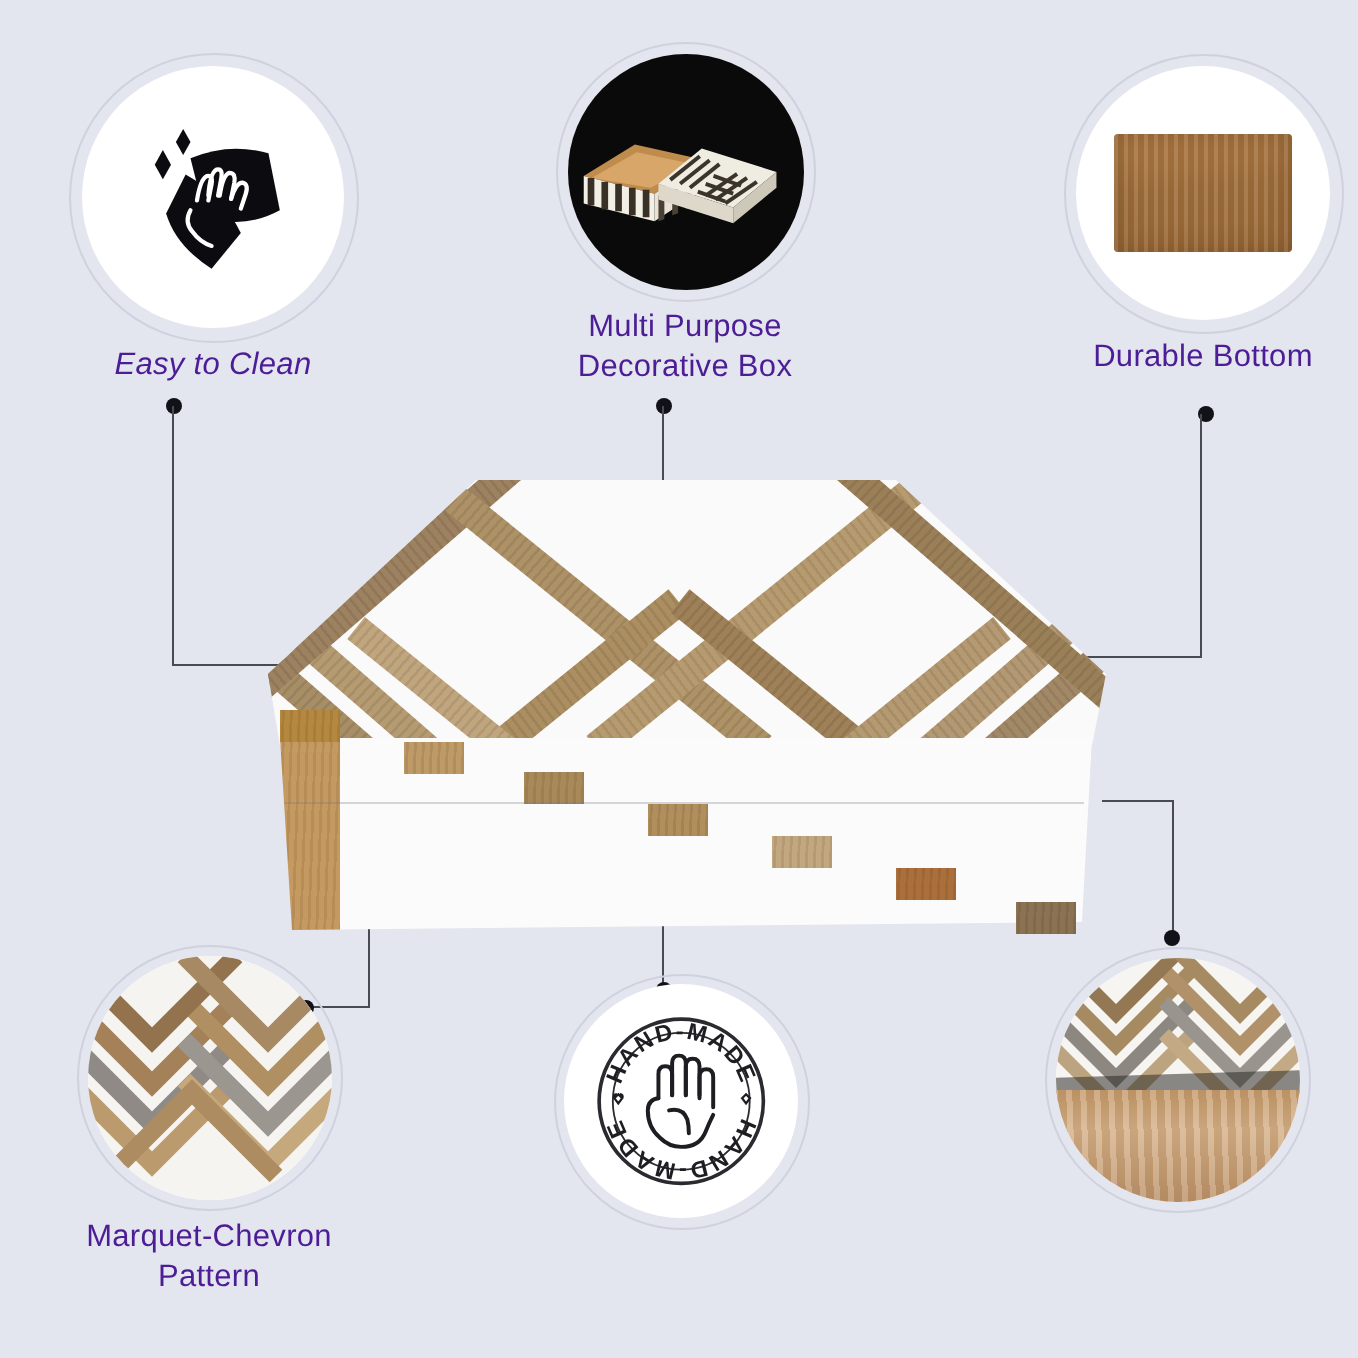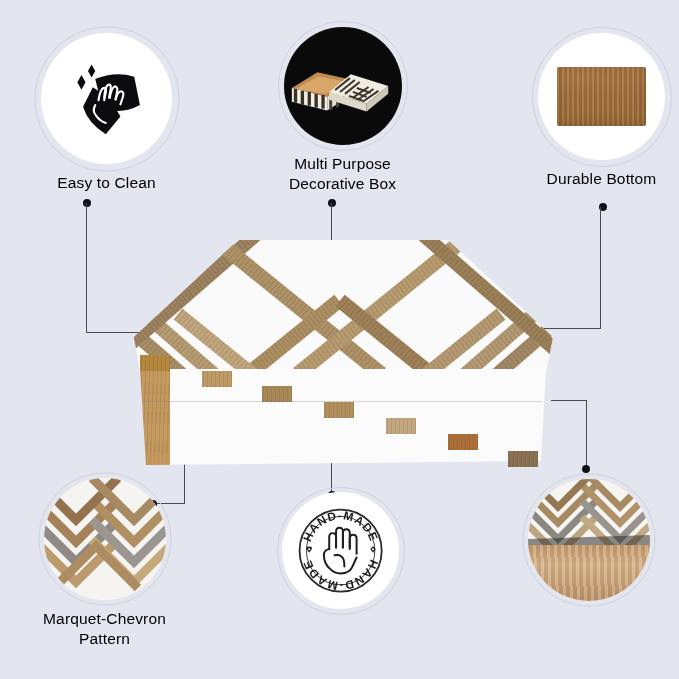--- a/index.html
+++ b/index.html
@@ -18,21 +18,21 @@
   .ring{
     position:absolute;left:50%;top:50%;transform:translate(-50%,-50%);
     border-radius:50%;border:1px solid #cfd2de;box-sizing:border-box;
   }
   .disc{
     position:relative;border-radius:50%;background:#ffffff;overflow:hidden;
     display:flex;align-items:center;justify-content:center;
   }
   .disc.dark{background:#0a0a0a;}
   .caption{
-    margin-top:9px;text-align:center;color:#000000;
+    margin-top:9px;text-align:center;color:#4c1d95;
     font-size:15.5px;line-height:20px;letter-spacing:.15px;white-space:pre-line;
   }
 
   
   .conn{position:absolute;}
   .seg{position:absolute;background:#4a4a52;}
   .seg.v{width:1.4px;}
   .seg.h{height:1.4px;}
   .dot{position:absolute;width:8px;height:8px;border-radius:50%;background:#111118;}
 
@@ -170,21 +170,21 @@
     <div class="tongue wood" style="left:84px;top:122px;width:30px;height:16px;background:#bd9a66;"></div>
     <div class="tongue wood" style="left:144px;top:121px;width:30px;height:16px;background:#a88a58;"></div>
     <div class="tongue wood" style="left:206px;top:121px;width:30px;height:16px;background:#b08f5c;"></div>
     <div class="tongue wood" style="left:268px;top:121px;width:30px;height:16px;background:#c2a881;"></div>
     <div class="tongue wood" style="left:330px;top:121px;width:30px;height:16px;background:#ab6f3c;"></div>
     <div class="tongue wood" style="left:390px;top:122px;width:30px;height:16px;background:#8a7253;"></div>
 
     <div class="seam"></div>
   </div>
 
-  <div class="feature" style="left:29px;top:33px;width:155px;">
+  <div class="feature" style="left:29px;top:33px;width:155px;font-style:italic;">
     <div class="circ-wrap">
       <div class="ring" style="width:145px;height:145px;"></div>
       <div class="disc" style="width:131px;height:131px;">
         <svg class="cleanicon" viewBox="0 0 100 100">
           <path d="M14 30 l5-9 5 9 -5 9 z" fill="#0b0b10"></path>
           <path d="M27 16 l4.5-8 4.5 8 -4.5 8 z" fill="#0b0b10"></path>
           <path d="M36 26 q24-10 48-3 l7 35 q-22 12-46 4 z" fill="#0b0b10"></path>
           <path d="M33 36 q22 12 34 36 l-18 22 q-22-14-28-34 z" fill="#0b0b10"></path>
           <g fill="none" stroke="#ffffff" stroke-width="2.6" stroke-linecap="round">
             <path d="M40 52 q2-13 6-15 q4-1 3 5 l-2 10"></path>

